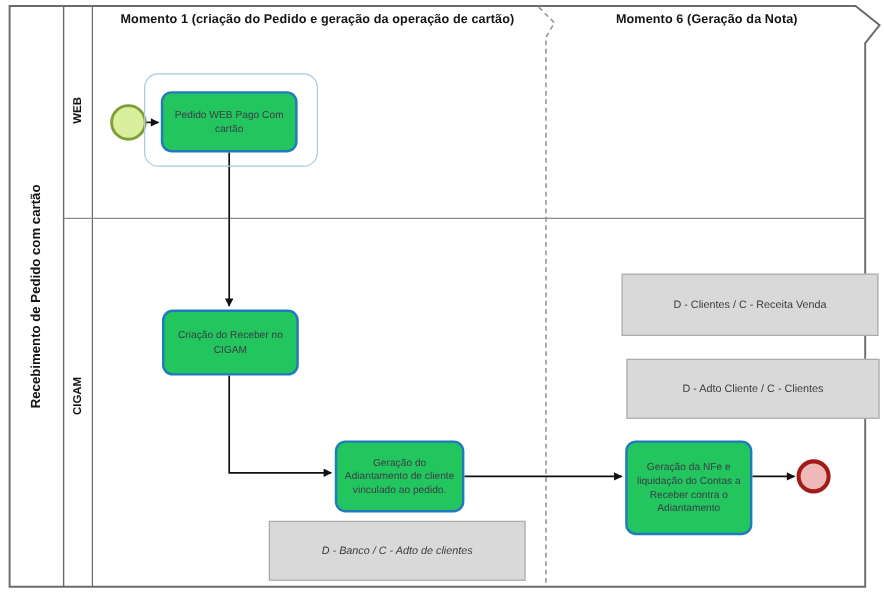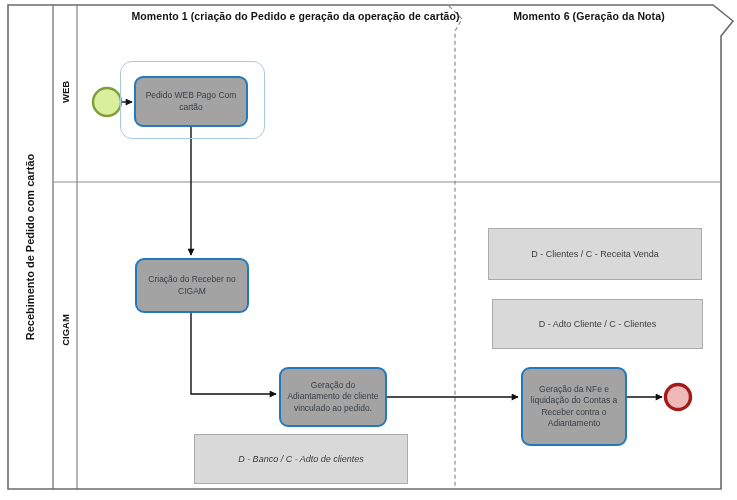--- a/index.html
+++ b/index.html
@@ -18,21 +18,21 @@
   }
   .phase-label {
     position: absolute;
     top: 10px;
     font-weight: bold;
     font-size: 10.5px;
     color: #141414;
     text-align: center;
     letter-spacing: 0.1px;
   }
-  .p1 { left: 77px; width: 375px; padding-left: 31px; }
+  .p1 { left: 77px; width: 375px; }
   .p2 { left: 455px; width: 268px; }
   .pool-title {
     position: absolute;
     left: 30px; top: 247px;
     transform: translate(-50%, -50%) rotate(-90deg);
     white-space: nowrap;
     font-weight: bold;
     font-size: 11px;
     color: #141414;
   }
@@ -57,41 +57,42 @@
   }
   .task {
     position: absolute;
     display: flex;
     align-items: center;
     justify-content: center;
     text-align: center;
     box-sizing: border-box;
     border: 2px solid #2279bd;
     border-radius: 9px;
-    background: #a3a3a3;
+    background: #22c55e;
     color: #3a4047;
     font-size: 8.5px;
     line-height: 1.3;
     padding: 2px 6px;
   }
   .t1 { left: 134px; top: 76px;  width: 114px; height: 51px; }
   .t2 { left: 135px; top: 258px; width: 114px; height: 55px; }
   .t3 { left: 279px; top: 367px; width: 108px; height: 60px; }
   .t4 { left: 521px; top: 367px; width: 106px; height: 79px; }
   .note {
     position: absolute;
     display: flex;
     align-items: center;
     justify-content: center;
     text-align: center;
     box-sizing: border-box;
     background: #d9d9d9;
     border: 1px solid #ababab;
     color: #3b3b3b;
     font-size: 9px;
+    margin-left: 30px;
   }
   .n1 { left: 488px; top: 228px; width: 214px; height: 52px; }
   .n2 { left: 492px; top: 299px; width: 211px; height: 50px; }
   .n3 { left: 194px; top: 434px; width: 214px; height: 50px; font-style: italic; }
 </style>
 </head>
 <body>
 
 <div class="stage">
 

